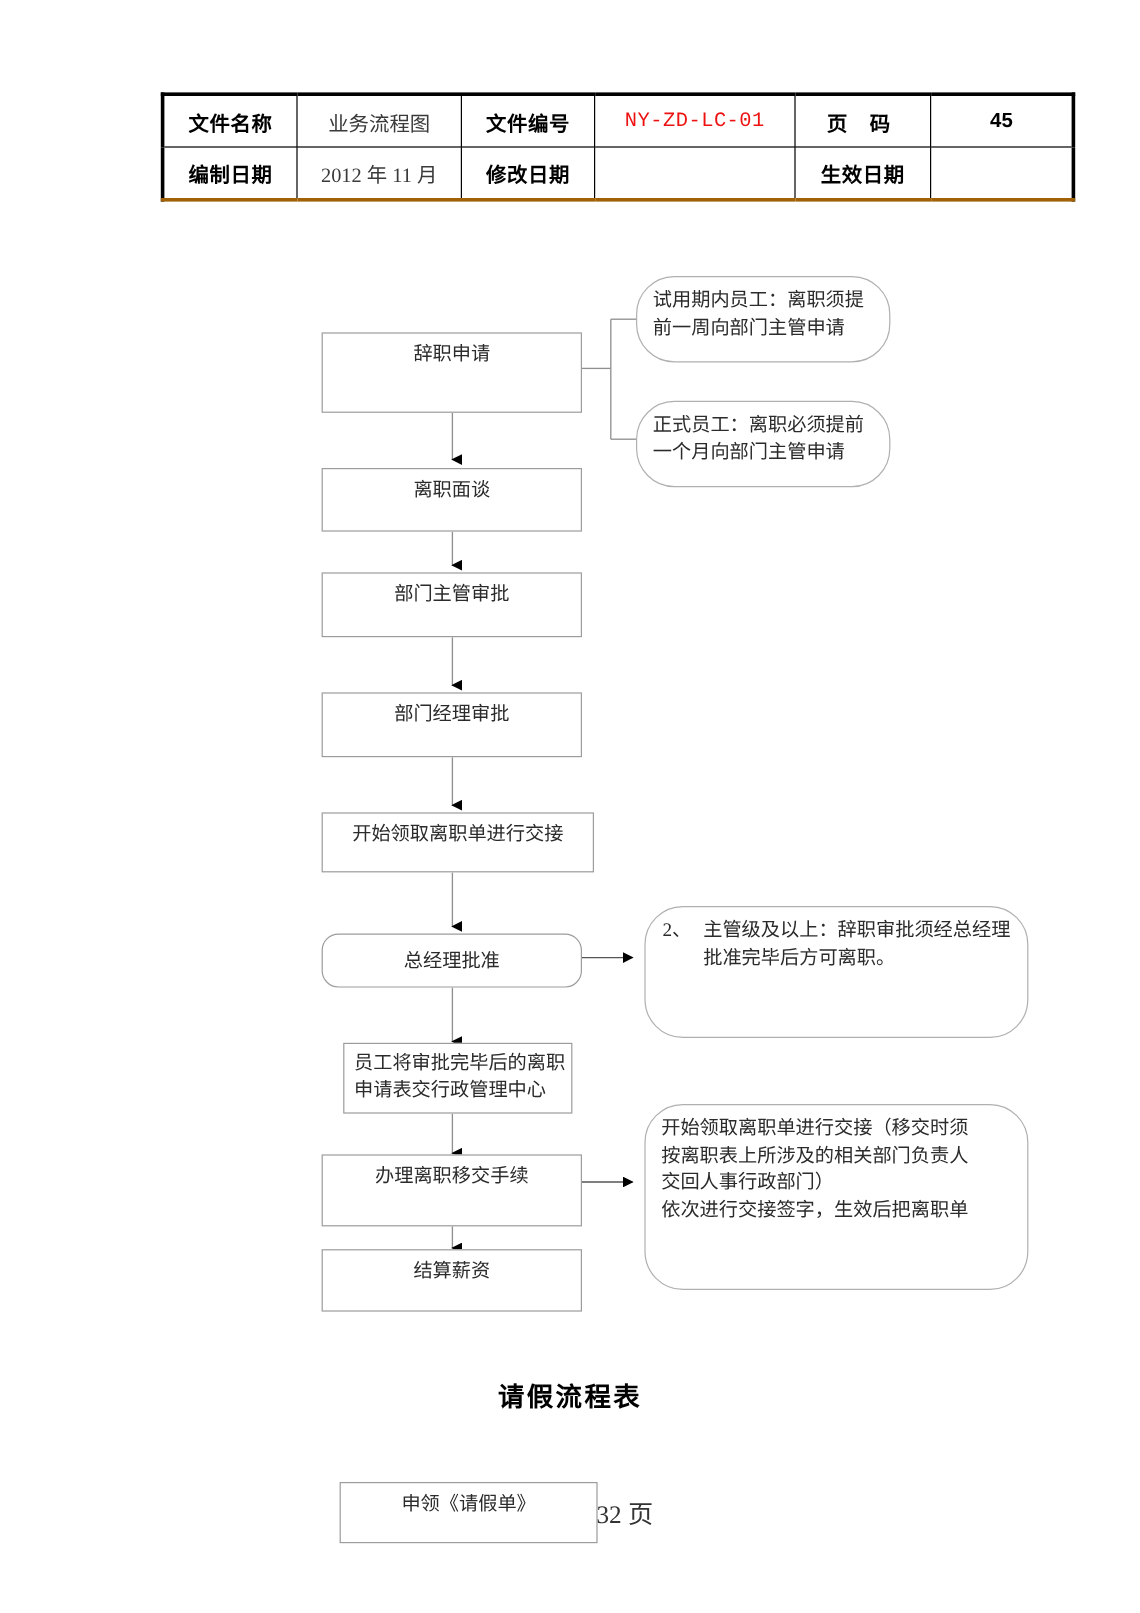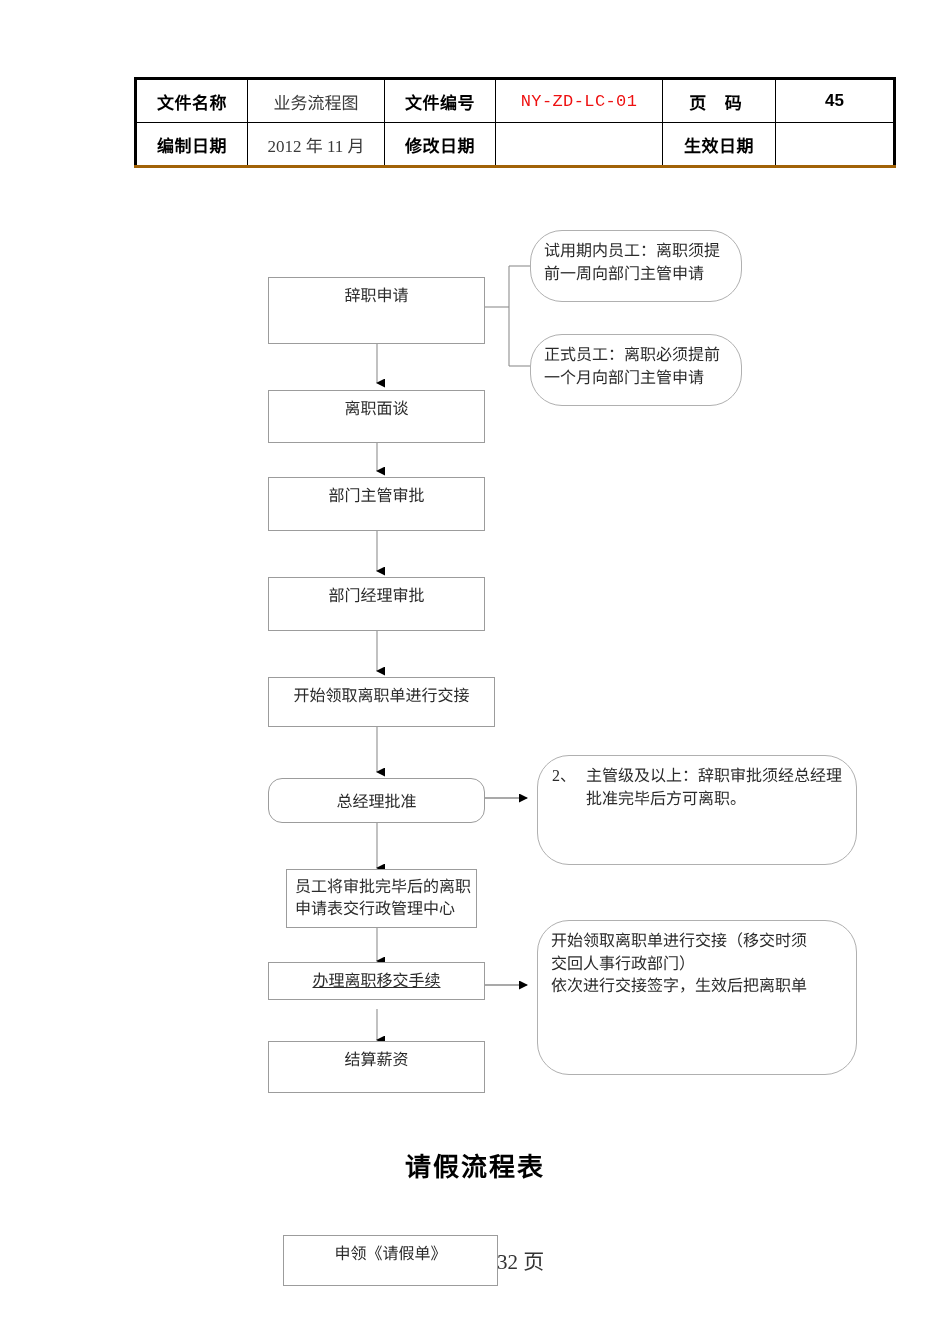--- a/index.html
+++ b/index.html
@@ -130,21 +130,21 @@
   }
   .callout.numbered .co-item .num { display: inline-block; width: 34px; text-indent: 0; }
 
   
   .section-title {
     position: absolute;
     left: 0;
     top: 1146px;
     width: 950px;
     text-align: center;
-    font-size: 26px;
+    font-size: 22px;
     font-weight: bold;
     font-family: "Liberation Sans", "DejaVu Sans", sans-serif;
     letter-spacing: 2px;
     color: #000000;
   }
 
   
   .page-footer {
     position: absolute;
     left: 497px;
@@ -241,21 +241,21 @@
 
 <div class="node rounded" style="left:268px; top:778px; width:217px; height:45px;">
   <span class="node-label">总经理批准</span>
 </div>
 
 <div class="node text-left" style="left:268px; top:869px; width:191px; height:59px;margin-left:18px;">
   <span class="node-label">员工将审批完毕后的离职</span>
   <span class="node-label" style="padding-top:0;">申请表交行政管理中心</span>
 </div>
 
-<div class="node" style="left:268px; top:962px; width:217px; height:38px;text-decoration:underline;">
+<div class="node" style="left:268px; top:962px; width:217px; height:60px;">
   <span class="node-label">办理离职移交手续</span>
 </div>
 
 <div class="node" style="left:268px; top:1041px; width:217px; height:52px;">
   <span class="node-label">结算薪资</span>
 </div>
 
 <div class="callout" style="left:530px; top:230px; width:212px; height:72px;">
   <span class="co-line">试用期内员工：离职须提</span>
   <span class="co-line">前一周向部门主管申请</span>
@@ -265,20 +265,21 @@
   <span class="co-line">正式员工：离职必须提前</span>
   <span class="co-line">一个月向部门主管申请</span>
 </div>
 
 <div class="callout numbered" style="left:537px; top:755px; width:320px; height:110px;">
   <span class="co-item"><span class="num">2、</span><span>主管级及以上：辞职审批须经总经理批准完毕后方可离职。</span></span>
 </div>
 
 <div class="callout" style="left:537px; top:920px; width:320px; height:155px;">
   <span class="co-line">开始领取离职单进行交接（移交时须</span>
+  <span class="co-line">按离职表上所涉及的相关部门负责人</span>
   <span class="co-line">交回人事行政部门）</span>
   <span class="co-line">依次进行交接签字，生效后把离职单</span>
 </div>
 
 <div class="section-title">请假流程表</div>
 
 <div class="node" style="left:283px; top:1235px; width:215px; height:51px;">
   <span class="node-label">申领《请假单》</span>
 </div>
 

